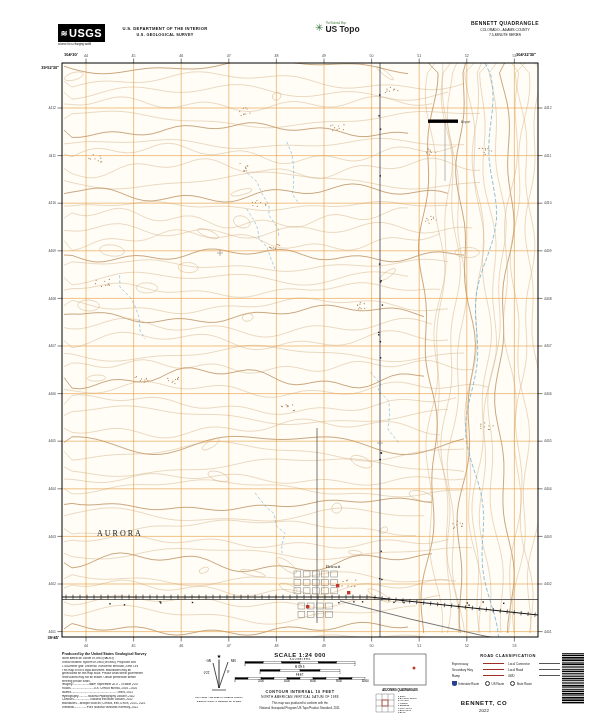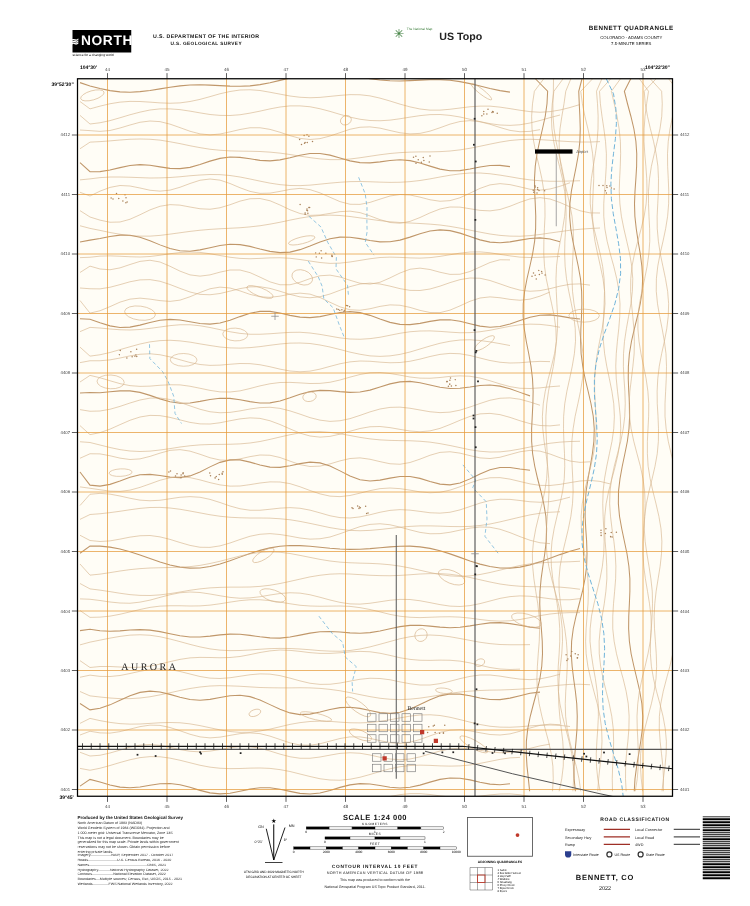--- a/index.html
+++ b/index.html
@@ -13,21 +13,21 @@
               display:flex; align-items:center; justify-content:center;
               font-weight:bold; font-size:11px; letter-spacing:.5px; }
   .usgs-wave { font-size:8px; margin-right:1px; }
   .usgs-tag { left:58px; top:43px; width:60px; font-size:2.6px; color:#000; }
   .dept { left:106px; top:26px; width:118px; text-align:center; }
   .dept .l1 { font-size:4.2px; font-weight:bold; letter-spacing:.3px; }
   .dept .l2 { font-size:3.8px; font-weight:bold; margin-top:1.5px; letter-spacing:.3px; }
   .ustopo { left:315px; top:22px; display:flex; align-items:center; gap:2px; }
   .ustopo .glyph { color:#3b7d3b; font-size:10px; line-height:10px; }
   .ustopo .tag { font-size:2.6px; color:#3b7d3b; }
-  .ustopo .brand { font-size:8.5px; font-weight:bold; color:#222; line-height:8px;margin-left:26px; }
+  .ustopo .brand { font-size:8.5px; font-weight:bold; color:#222; line-height:8px; }
   .quadtitle { left:425px; top:20px; width:160px; text-align:center; }
   .quadtitle .t1 { font-size:5px; font-weight:bold; letter-spacing:.4px; }
   .quadtitle .t2 { font-size:3.4px; margin-top:1.6px; }
   .quadtitle .t3 { font-size:3.4px; margin-top:1.4px; }
 
   
   .fineprint { left:62px; top:652px; width:138px; }
   .fineprint .hd { font-size:3.6px; font-weight:bold; margin-bottom:1.4px; }
   .fineprint .ln { font-size:2.9px; line-height:1.28; color:#222; white-space:nowrap; overflow:hidden; }
   .scaleblock { left:225px; top:652px; width:150px; text-align:center; }
@@ -50,21 +50,21 @@
   svg text { font-family:"Liberation Sans", sans-serif; }
   svg text.serif { font-family:"Liberation Serif", serif; }
 </style>
 </head>
 <body>
 
 <div class="page">
 
   <div class="abs usgs-box">
     <span class="usgs-wave">≋</span>
-    <span>NORTH</span>
+    <span>USGS</span>
   </div>
   <div class="abs usgs-tag">science for a changing world</div>
   <div class="abs dept">
     <div class="l1">U.S. DEPARTMENT OF THE INTERIOR</div>
     <div class="l2">U.S. GEOLOGICAL SURVEY</div>
   </div>
   <div class="abs ustopo">
     <span class="glyph">✳</span>
     <span>
       <div class="tag">The National Map</div>

